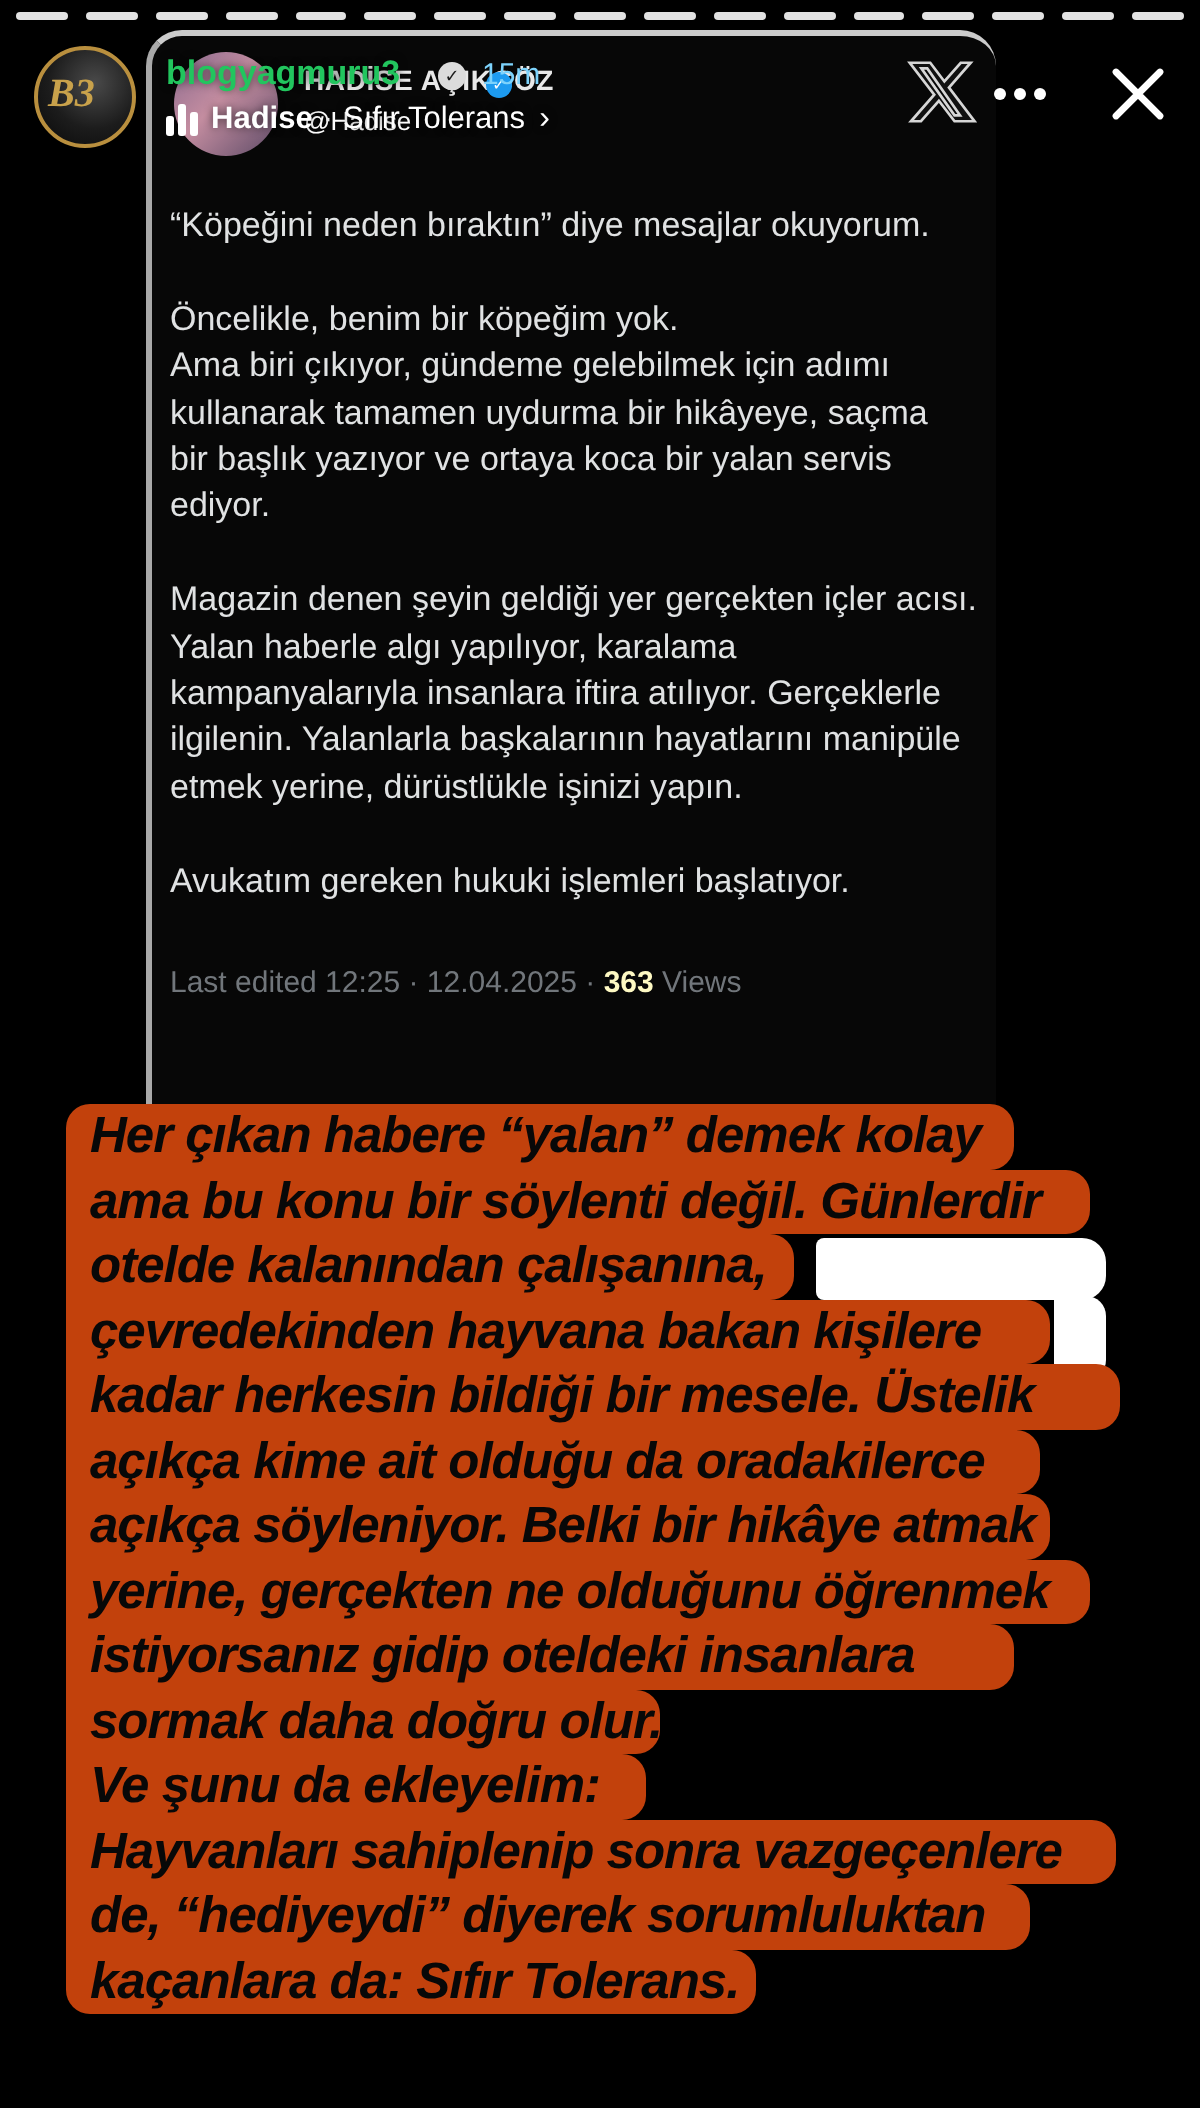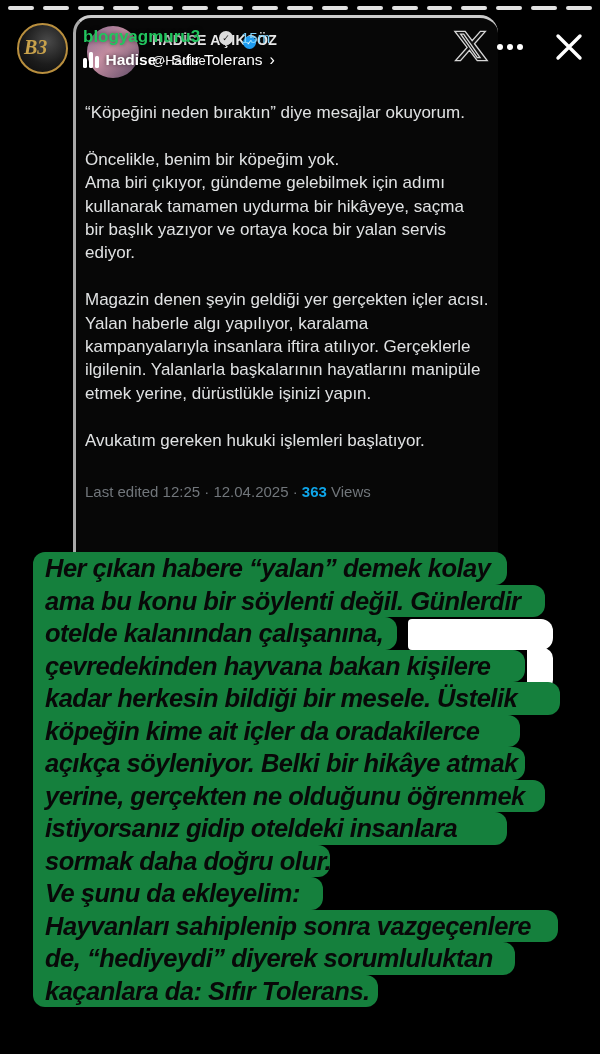--- a/index.html
+++ b/index.html
@@ -48,21 +48,21 @@
   }
   .tweet-body {
     position:absolute; left:9px; top:83px; width:412px;
     font-size:17px; line-height:23.4px; color:#e0e2e3;
     white-space:pre; overflow:visible;
   }
   .tweet-meta {
     position:absolute; left:9px; top:465px; font-size:15px; color:#71767b;
     white-space:nowrap;
   }
-  .tweet-meta .views-count { color:#0ea5e9; font-weight:bold; }
+  .tweet-meta .views-count { color:#fef9c3; font-weight:bold; }
 
   
   .story-avatar {
     position:absolute; left:17px; top:23px; width:51px; height:51px;
     border-radius:50%; border:2px solid #b98f3e;
     background:radial-gradient(circle at 60% 35%,#4a4a4a 0%,#1c1c1c 55%,#090909 100%);
     z-index:40;
   }
   .story-avatar .monogram {
     position:absolute; left:5px; top:12px; color:#c9a24b;
@@ -104,21 +104,21 @@
     display:block; width:6px; height:6px; border-radius:50%; background:#fff;
   }
   .close-btn { position:absolute; left:552px; top:30px; z-index:60; }
 
   
   .caption-layer { position:absolute; left:0; top:0; z-index:50; }
   .back-block { position:absolute; background:#fff; }
   .bb1 { left:408px; top:619px; width:145px; height:31px; border-radius:4px 12px 12px 4px; }
   .bb2 { left:527px; top:648px; width:26px; height:42px; border-radius:0 10px 10px 0; }
   .t-line {
-    position:absolute; left:33px; height:32.5px; background:#15803d;
+    position:absolute; left:33px; height:32.5px; background:#c2410c;
     border-radius:0 12px 12px 0;
     color:#080808; font-size:25.5px; line-height:32.5px;
     font-style:italic; font-weight:bold; letter-spacing:-0.5px;
     padding-left:12px; white-space:nowrap;
   }
   .t-line:first-child { border-radius:12px 12px 12px 0; }
   .t-line:last-child { border-radius:0 12px 12px 12px; }
 </style>
 </head>
 <body>
@@ -207,21 +207,21 @@
 
   <div class="caption-layer">
     <div class="back-block bb1"></div>
     <div class="back-block bb2"></div>
     <div id="caption-lines">
         <div class="t-line" style="top: 552px; width: 474px;">Her çıkan habere “yalan” demek kolay</div>
         <div class="t-line" style="top: 584.5px; width: 512px;">ama bu konu bir söylenti değil. Günlerdir</div>
         <div class="t-line" style="top: 617px; width: 364px;">otelde kalanından çalışanına,</div>
         <div class="t-line" style="top: 649.5px; width: 492px;">çevredekinden hayvana bakan kişilere</div>
         <div class="t-line" style="top: 682px; width: 527px;">kadar herkesin bildiği bir mesele. Üstelik</div>
-        <div class="t-line" style="top: 714.5px; width: 487px;">köpeğin kime ait içler da oradakilerce</div>
+        <div class="t-line" style="top: 714.5px; width: 487px;">açıkça kime ait olduğu da oradakilerce</div>
         <div class="t-line" style="top: 747px; width: 492px;">açıkça söyleniyor. Belki bir hikâye atmak</div>
         <div class="t-line" style="top: 779.5px; width: 512px;">yerine, gerçekten ne olduğunu öğrenmek</div>
         <div class="t-line" style="top: 812px; width: 474px;">istiyorsanız gidip oteldeki insanlara</div>
         <div class="t-line" style="top: 844.5px; width: 297px;">sormak daha doğru olur.</div>
         <div class="t-line" style="top: 877px; width: 290px;">Ve şunu da ekleyelim:</div>
         <div class="t-line" style="top: 909.5px; width: 525px;">Hayvanları sahiplenip sonra vazgeçenlere</div>
         <div class="t-line" style="top: 942px; width: 482px;">de, “hediyeydi” diyerek sorumluluktan</div>
         <div class="t-line" style="top: 974.5px; width: 345px;">kaçanlara da: Sıfır Tolerans.</div>
       </div>
   </div>

